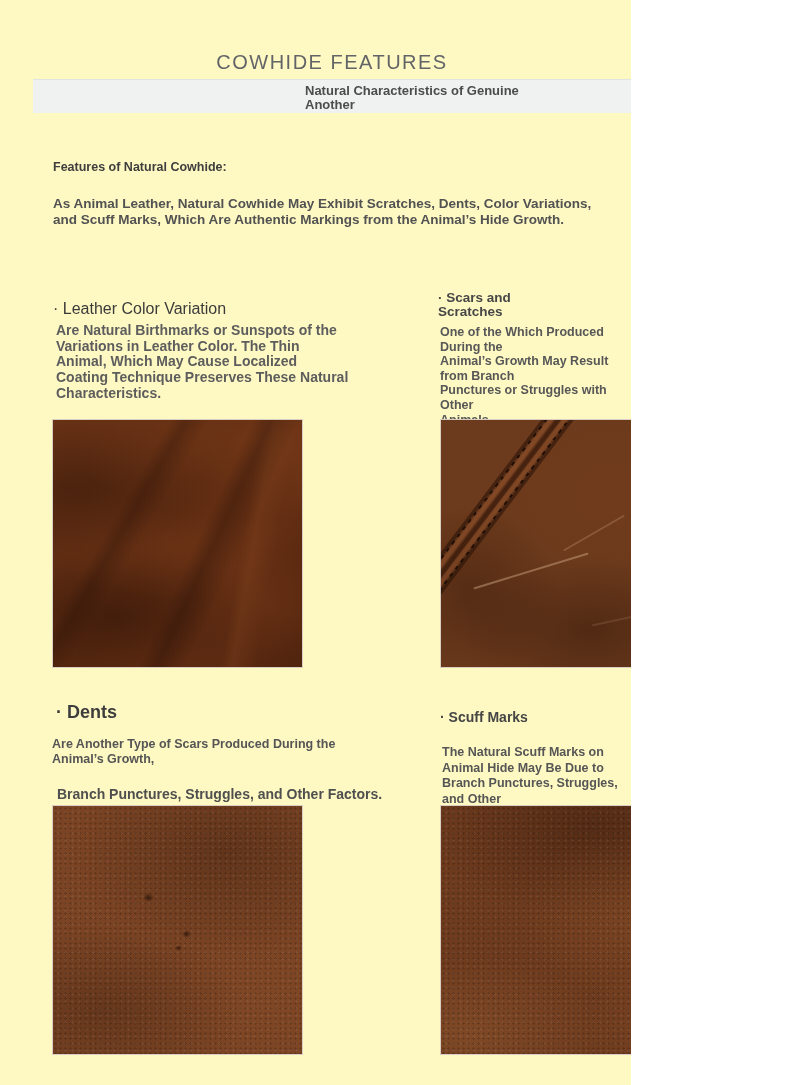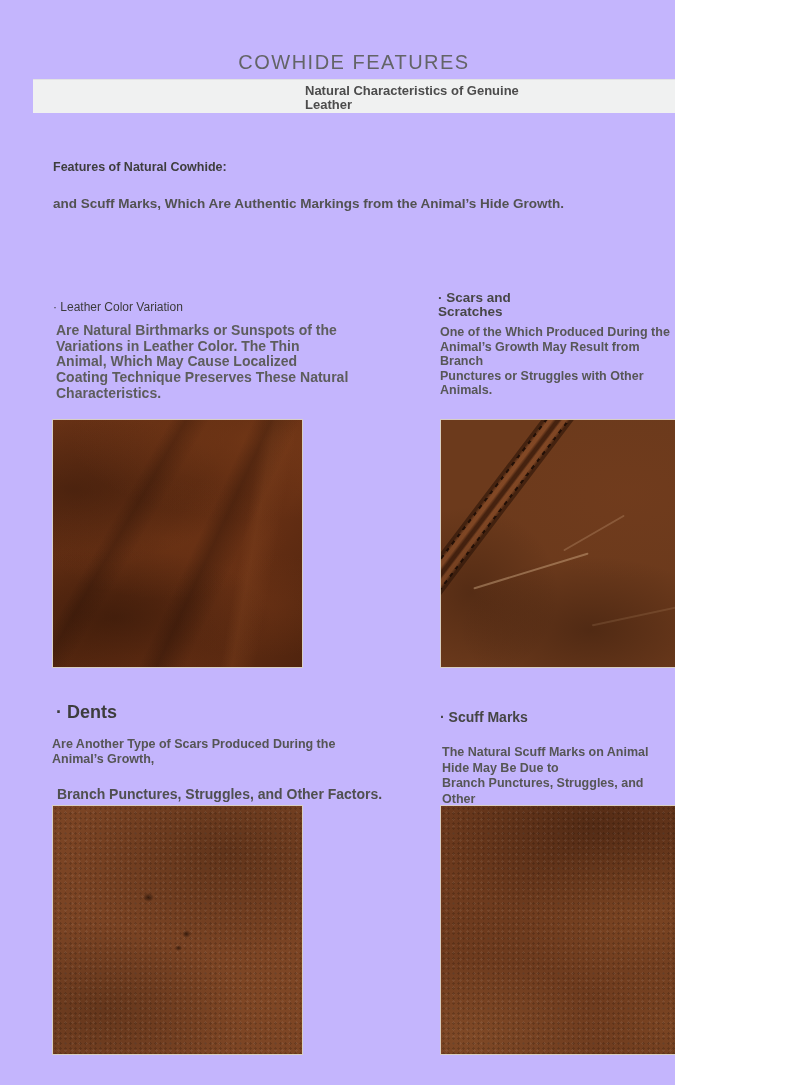--- a/index.html
+++ b/index.html
@@ -1,20 +1,19 @@
 <!DOCTYPE html>
 <html><head>
 <meta charset="utf-8">
 <style>
   html,body { margin:0; padding:0; background:#ffffff; }
   .page {
     position:relative; width:631px; height:1085px; margin:0;
-    background:#c4b5fd; overflow:hidden;
+    background:#fef9c3; overflow:hidden;
     font-family:"Liberation Sans", sans-serif;
-    padding-left:44px;
   }
   
   .title {
     position:absolute; left:33px; right:0; top:51px;
     text-align:center; font-size:20px; font-weight:400;
     letter-spacing:1.5px; color:#636467; margin:0;
   }
   .banner {
     position:absolute; left:33px; right:0; top:79px; height:34px;
     background:#f0f1f1; border-top:1px solid #e2e3e3; box-sizing:border-box;
@@ -26,21 +25,21 @@
   
   .intro-label {
     position:absolute; left:53px; top:160px;
     font-size:12.5px; font-weight:bold; color:#3e3e3e;
   }
   .intro-body {
     position:absolute; left:53px; top:196px;
     font-size:13.5px; font-weight:bold; color:#525252; line-height:16px;
   }
   
-  .sec0-heading { position:absolute; left:53px;  top:300px; font-size:12px;  color:#3b3b3b; }
+  .sec0-heading { position:absolute; left:53px;  top:300px; font-size:16px;  color:#3b3b3b; }
   .sec0-body    { position:absolute; left:56px;  top:323px; font-size:14px;  font-weight:bold; color:#5d5d5d; line-height:15.7px; }
   .sec1-heading { position:absolute; left:438px; top:291px; width:118px; font-size:13.5px; font-weight:bold; color:#474747; line-height:14px; }
   .sec1-body    { position:absolute; left:440px; top:325px; font-size:12.5px; font-weight:bold; color:#575757; line-height:14.6px; }
   .sec2-heading { position:absolute; left:56px;  top:702px; font-size:18px; font-weight:bold; color:#3d3d3d; }
   .sec2-body    { position:absolute; left:52px;  top:737px; font-size:12.5px; font-weight:bold; color:#555555; line-height:15px; }
   .sec2-emph    { position:absolute; left:57px;  top:766px; font-size:14px;  font-weight:bold; color:#4f4f4f;margin-top:20px; }
   .sec3-heading { position:absolute; left:440px; top:709px; font-size:14px;  font-weight:bold; color:#454545; }
   .sec3-body    { position:absolute; left:442px; top:745px; font-size:12.5px; font-weight:bold; color:#565656; line-height:15.5px; }
   
   .photo {
@@ -127,27 +126,28 @@
 </head>
 <body>
 
 <div class="page">
 
   <h1 class="title">COWHIDE FEATURES</h1>
 
   <div class="banner">
     <div class="banner-text">
       <div>Natural Characteristics of Genuine</div>
-      <div>Leather</div>
+      <div>Another</div>
     </div>
   </div>
 
   <div class="intro-label">Features of Natural Cowhide:</div>
 
   <div class="intro-body">
+    <div>As Animal Leather, Natural Cowhide May Exhibit Scratches, Dents, Color Variations,</div>
     <div>and Scuff Marks, Which Are Authentic Markings from the Animal’s Hide Growth.</div>
   </div>
 
   <div class="sec0-heading">· Leather Color Variation</div>
   <div class="sec0-body">
     <div>Are Natural Birthmarks or Sunspots of the</div>
     <div>Variations in Leather Color. The Thin</div>
     <div>Animal, Which May Cause Localized</div>
     <div>Coating Technique Preserves These Natural</div>
     <div>Characteristics.</div>

